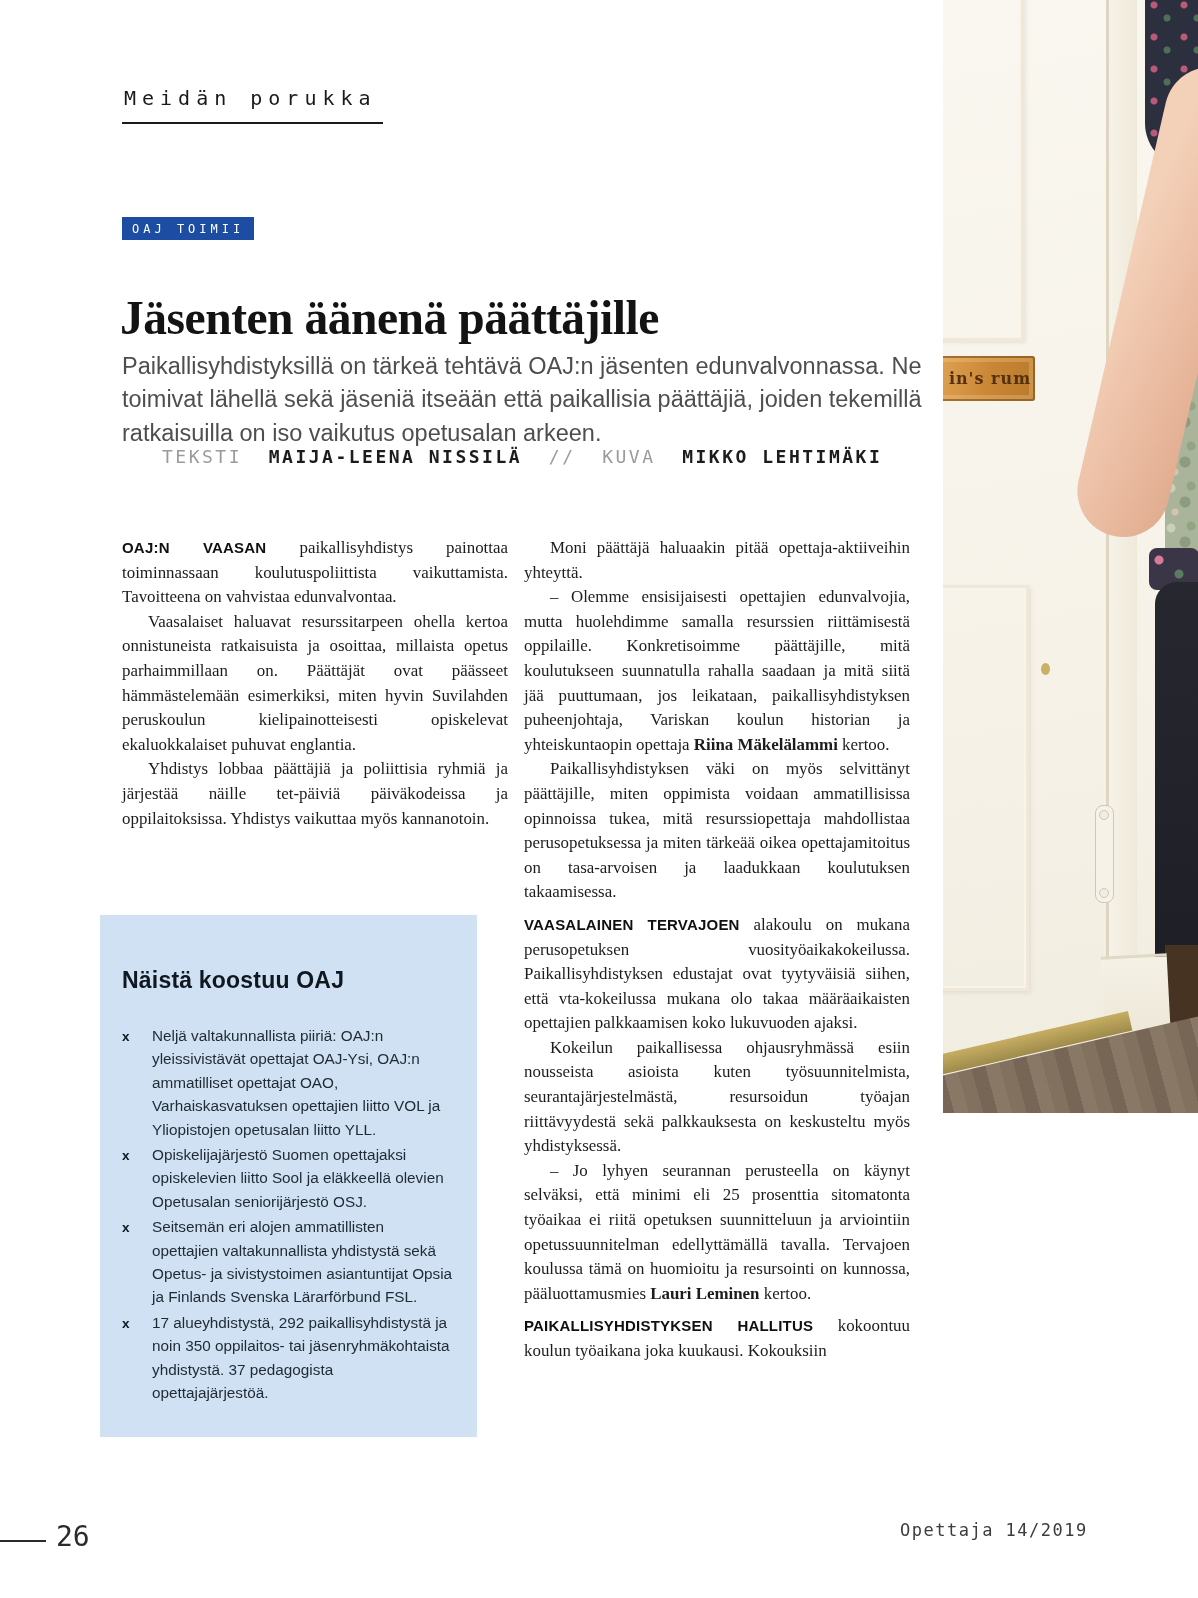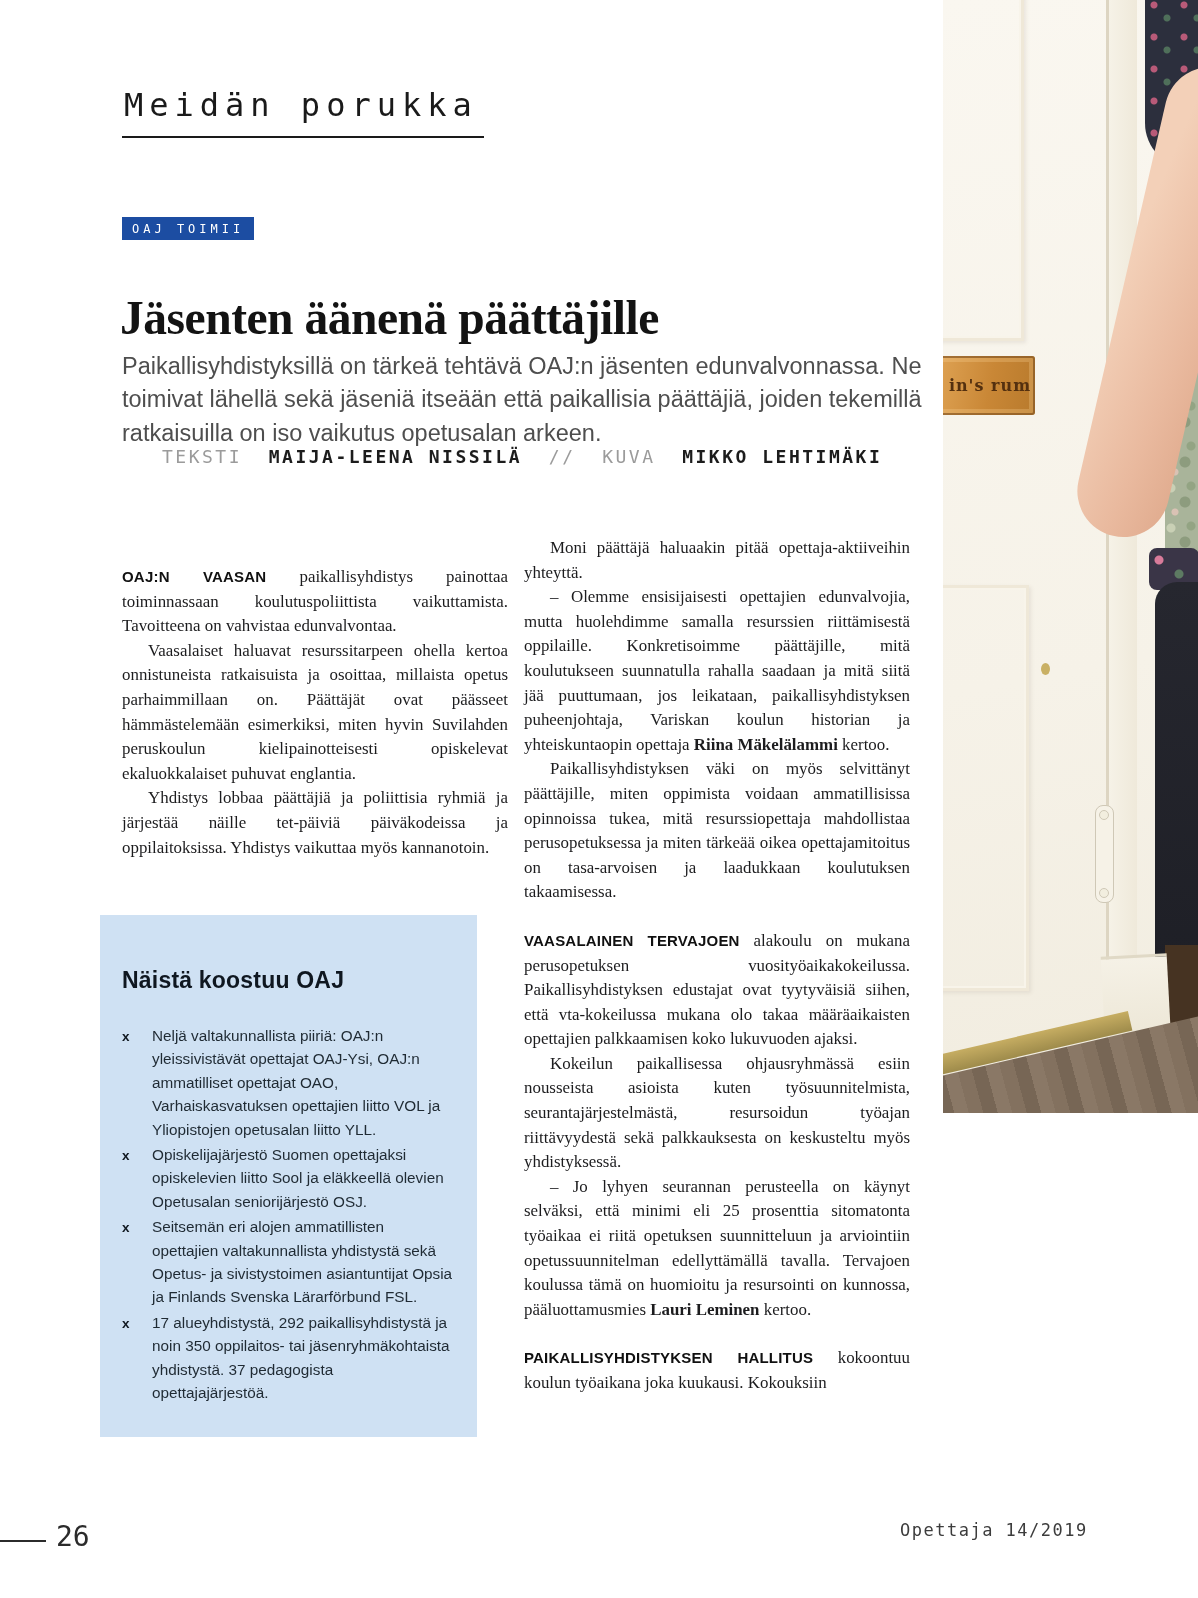--- a/index.html
+++ b/index.html
@@ -1,42 +1,42 @@
 <!DOCTYPE html>
 <html lang="fi"><head>
 <meta charset="utf-8">
 <style>
   html,body{margin:0;padding:0;background:#e8e8e8;}
   .page{position:relative;width:1198px;height:1598px;background:#ffffff;overflow:hidden;
         font-family:"Liberation Serif",serif;-webkit-font-smoothing:antialiased;}
 
   
   .kicker{position:absolute;left:122px;top:86px;font-family:"DejaVu Sans Mono",monospace;
-          font-size:32px;letter-spacing:6px;color:#1a1a1a;padding:0 6px 12px 2px;
+          font-size:20px;letter-spacing:6px;color:#1a1a1a;padding:0 6px 12px 2px;
           border-bottom:2px solid #1a1a1a;}
   .tag{position:absolute;left:122px;top:217px;background:#1c4da2;color:#ffffff;
        font-family:"DejaVu Sans Mono",monospace;font-size:12px;letter-spacing:4px;
        padding:5px 10px 4px 10px;}
   .title{position:absolute;left:120px;top:256px;font-family:"Liberation Serif",serif;
          font-weight:700;font-size:49px;color:#131313;letter-spacing:-0.5px;
          transform:scaleX(.97);transform-origin:left top;white-space:nowrap;}
   .lead{position:absolute;left:122px;top:350px;width:800px;font-family:"Liberation Sans",sans-serif;
         font-size:23.5px;line-height:1.42;color:#4e4e4e;font-weight:400;}
   .byline{position:absolute;left:122px;top:446px;font-family:"DejaVu Sans Mono",monospace;
           font-size:18px;letter-spacing:2.5px;color:#9b9b9b;white-space:nowrap;margin-left:40px;}
   .byline .author{color:#1c1c1c;font-weight:700;}
 
   
   .col{position:absolute;top:536px;width:386px;font-size:16.9px;line-height:24.6px;
        color:#1c1c1e;text-align:justify;}
-  .col-left{left:122px;margin-top:29px;}
+  .col-left{left:122px;}
   .col-right{left:524px;}
   .body-para{margin:0;}
   .body-para.indent{text-indent:26px;}
-  .body-para.space-before{margin-top:24px;}
+  .body-para.space-before{margin-top:8px;}
   .lead-in{font-family:"Liberation Sans",sans-serif;font-weight:700;font-size:15px;
            letter-spacing:.2px;color:#101010;}
 
   
   .infobox{position:absolute;left:100px;top:915px;width:377px;height:522px;
            background:#cfe1f3;box-sizing:border-box;padding:52px 24px 0 22px;}
   .infobox h2{margin:0 0 30px 0;font-family:"Liberation Sans",sans-serif;font-weight:700;
               font-size:23px;color:#0f1720;letter-spacing:.2px;}
   .bullet{display:flex;font-family:"Liberation Sans",sans-serif;font-size:15.3px;
           line-height:23.4px;color:#1f2a33;margin:0 0 2px 0;}
@@ -52,21 +52,21 @@
   .keyhole{position:absolute;left:98px;top:663px;width:9px;height:12px;border-radius:50%;
            background:#c9b064;}
   .door-edge{position:absolute;left:163px;top:0;width:3px;height:1070px;background:#ddd5c2;}
   .door-frame{position:absolute;left:166px;top:0;width:28px;height:1060px;
               background:linear-gradient(90deg,#f6f2e7,#efe9da);}
   .hinge{position:absolute;left:152px;top:805px;width:17px;height:96px;background:#f6f2e7;
          border:1.5px solid #cfc8b6;border-radius:8px;}
   .hinge:before,.hinge:after{content:"";position:absolute;left:3px;width:8px;height:8px;
          border:1px solid #cfc8b6;border-radius:50%;background:#f2eedf;}
   .hinge:before{top:4px;} .hinge:after{bottom:4px;}
-  .sign{position:absolute;left:-8px;top:356px;width:100px;height:59px;border-radius:3px;
+  .sign{position:absolute;left:-8px;top:356px;width:100px;height:45px;border-radius:3px;
         background:linear-gradient(100deg,#e0a455,#c98736 55%,#b87a2c);
         box-shadow:inset 0 0 0 2px rgba(110,62,15,.55), inset 0 0 0 6px rgba(255,220,160,.25);
         display:flex;align-items:center;justify-content:center;}
   .sign span{font-family:"DejaVu Serif",serif;font-weight:700;font-size:16px;color:#54300f;
              letter-spacing:1px;padding-left:10px;}
   .wallpaper{position:absolute;left:222px;top:0;width:33px;height:1045px;
              background-color:#a9b49a;
              background-image:
                radial-gradient(circle at 6px 8px,#c9d0b5 0 4px,transparent 5px),
                radial-gradient(circle at 20px 22px,#8d9c7e 0 5px,transparent 6px),

